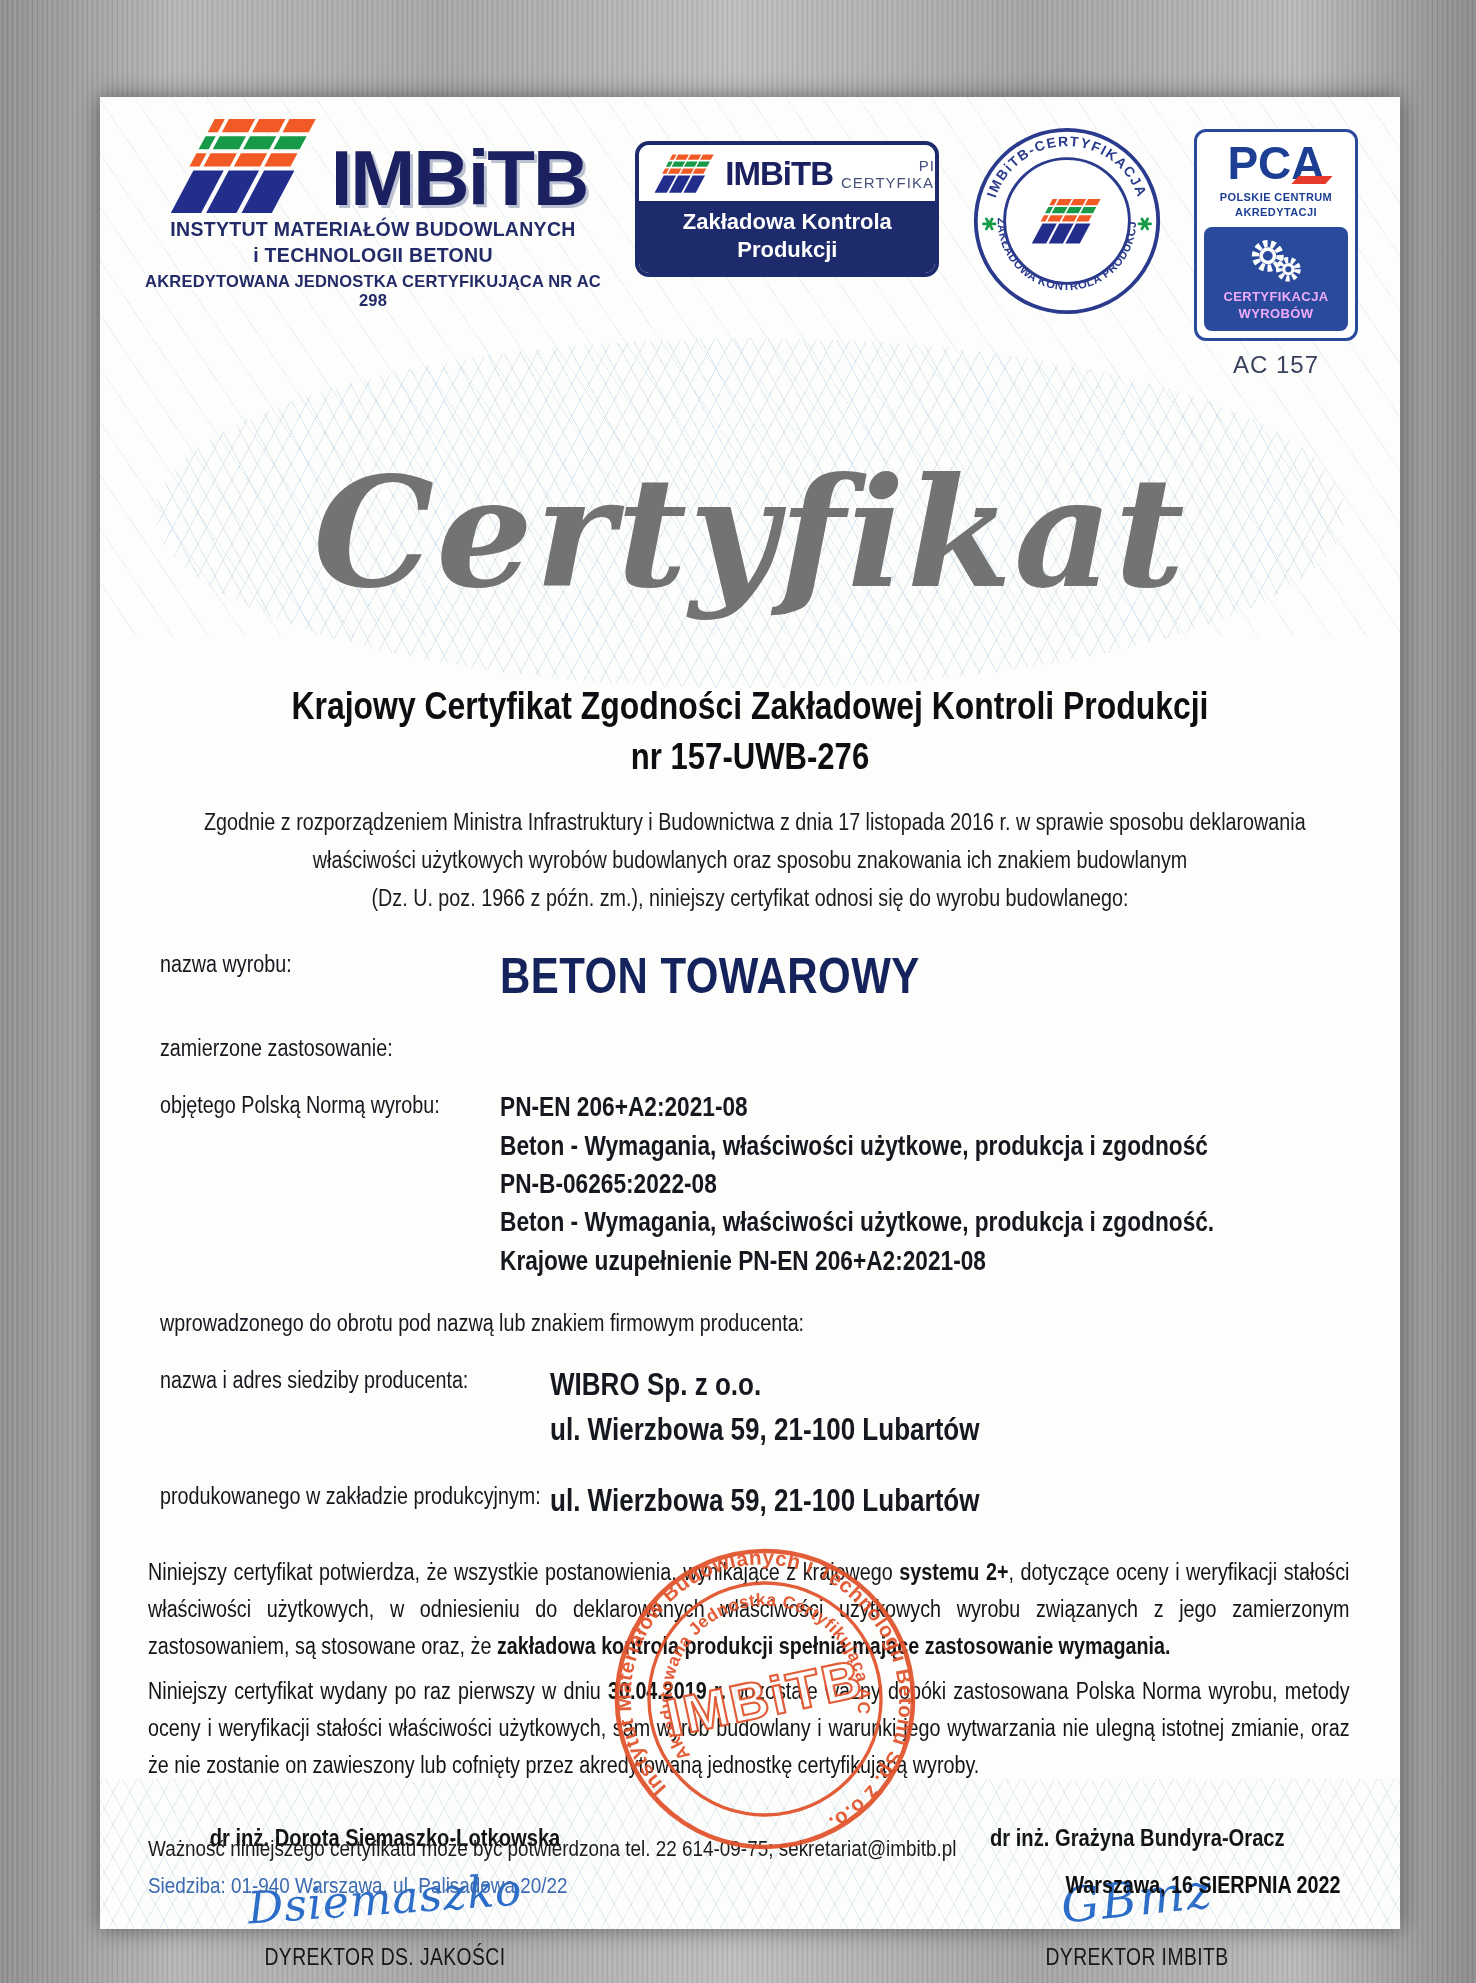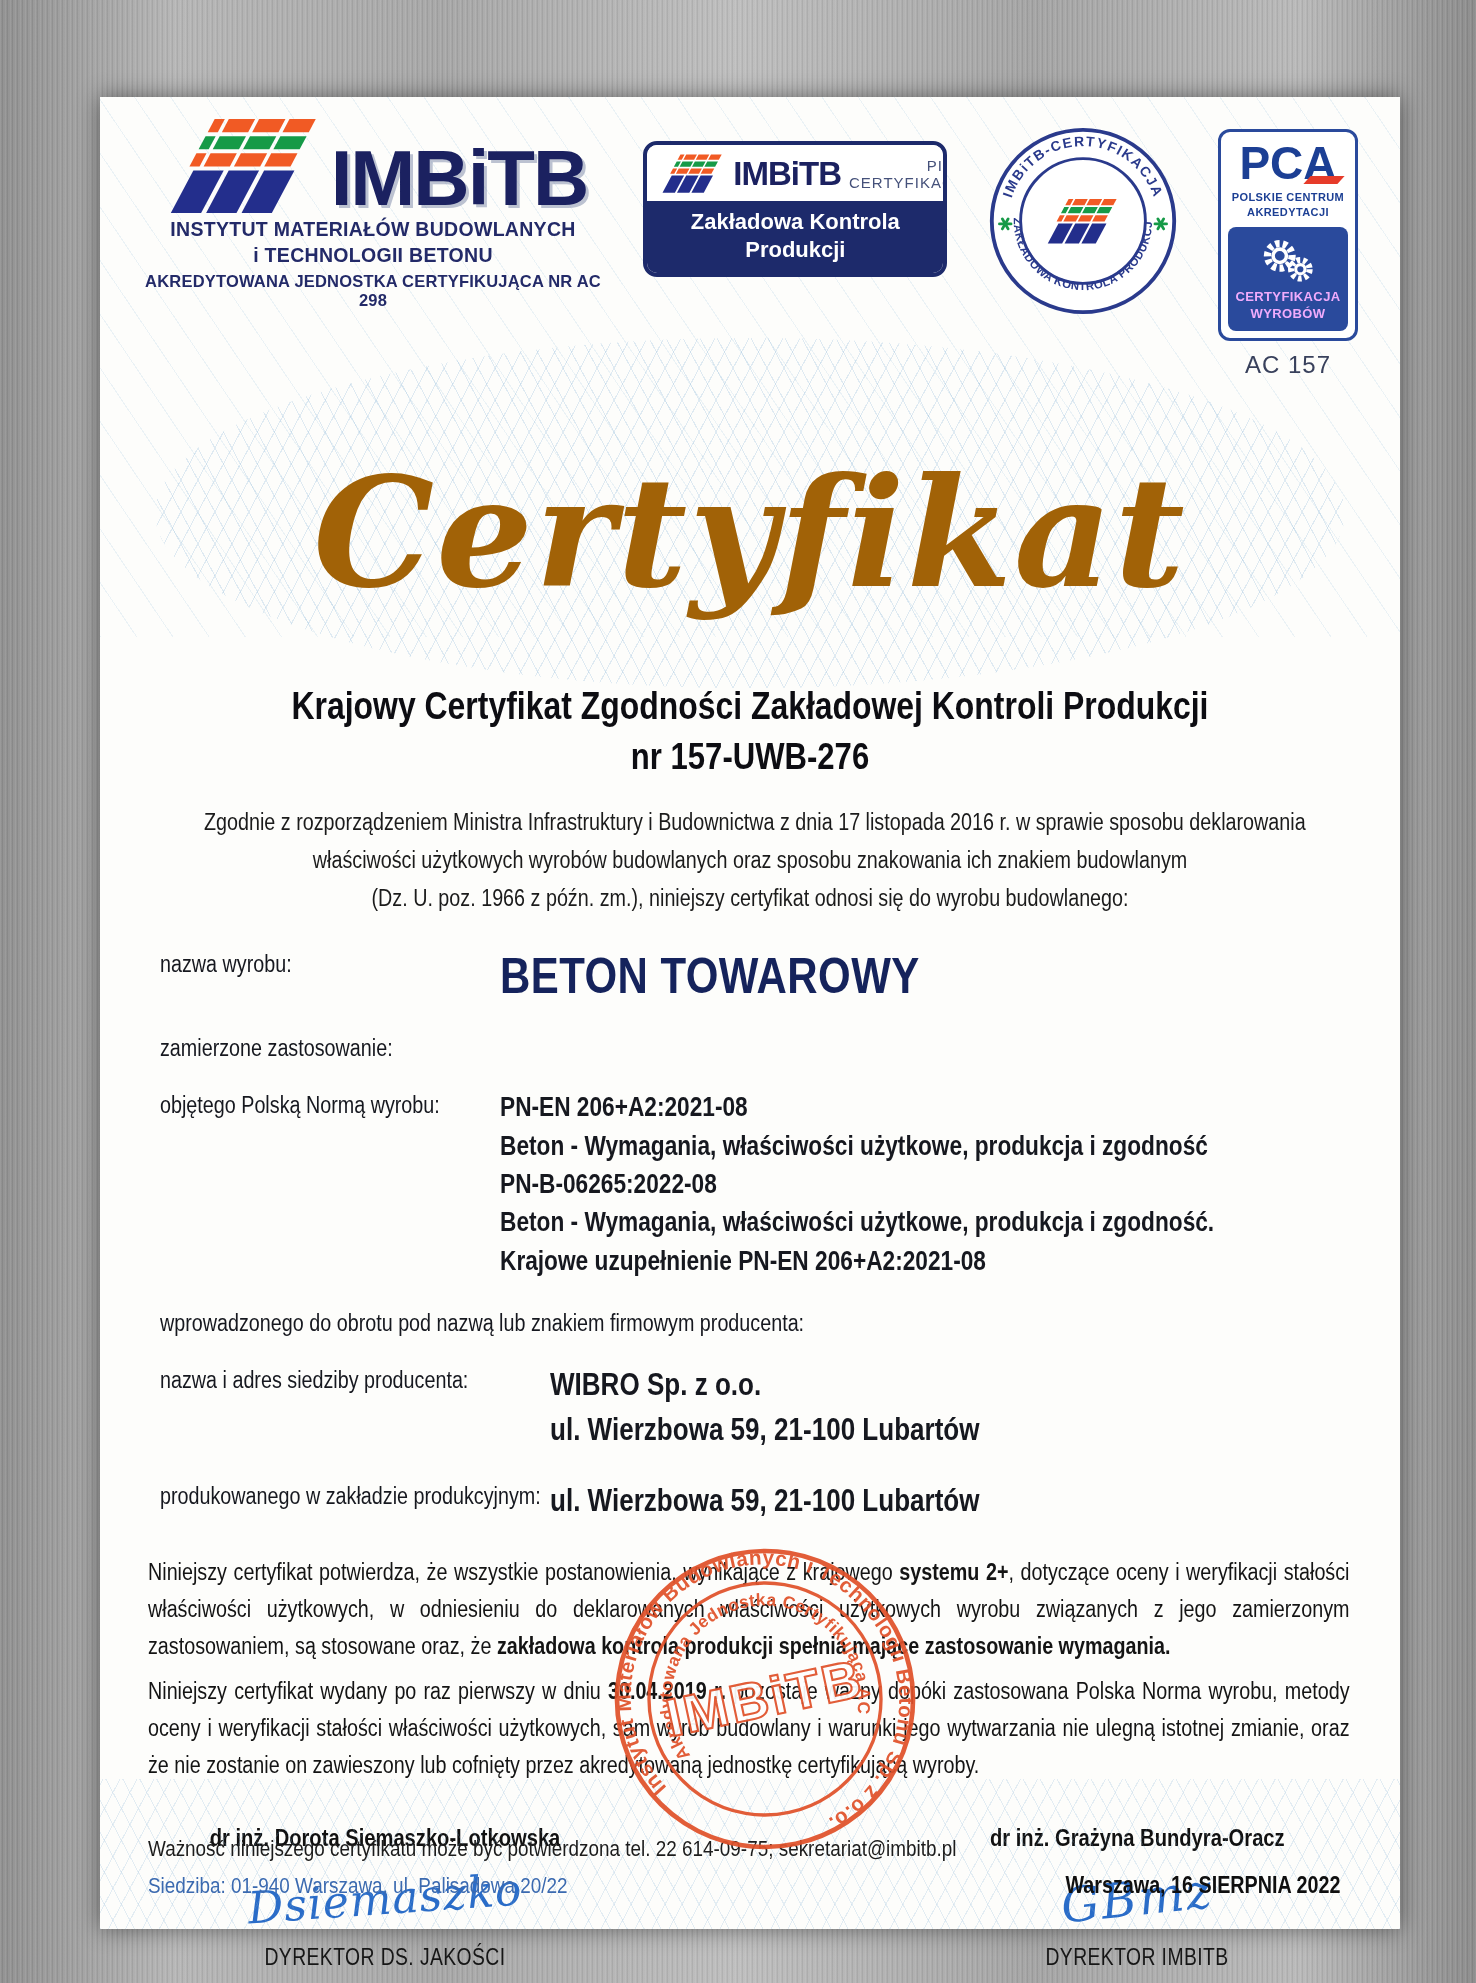--- a/index.html
+++ b/index.html
@@ -36,42 +36,42 @@
   .mark-sm{width:66px;height:40px;flex:none;}
   .db-logo-word{font-size:33px;font-weight:800;color:#1b2160;letter-spacing:-1px;}
   .db-division{margin-left:auto;text-align:right;font-size:15px;color:#45517a;letter-spacing:1px;line-height:1.15;}
   .db-bottom{background:#1d2a6b;color:#fff;text-align:center;padding:7px 4px 10px 4px;font-size:22px;font-weight:700;line-height:1.25;}
   .round-seal{width:192px;height:192px;margin-top:6px;}
   .round-seal svg{width:100%;height:100%;}
   .seal-arc{font-family:"Liberation Sans",sans-serif;font-weight:700;fill:#2a3a8c;}
   .seal-arc-top{font-size:14.5px;letter-spacing:1.6px;}
   .seal-arc-bottom{font-size:11.8px;letter-spacing:.5px;}
   .star line{stroke:#169a47;stroke-width:3;stroke-linecap:round;}
-  .pca-block{width:140px;text-align:center;margin-top:10px;}
+  .pca-block{width:164px;text-align:center;margin-top:10px;}
   .pca-badge{border:3.5px solid #2a4a9c;border-radius:12px;background:#fff;padding:8px 0 0 0;overflow:hidden;}
   .pca-acronym-wrap{position:relative;display:inline-block;}
   .pca-acronym{font-size:46px;font-weight:800;color:#1c3f94;letter-spacing:0px;line-height:1;}
   .pca-red{position:absolute;right:-4px;bottom:2px;width:34px;height:8px;background:#e63b2a;transform:skewX(-42deg);}
   .pca-name{font-size:11px;font-weight:700;color:#1c3f94;letter-spacing:.4px;line-height:1.35;margin-top:4px;}
   .pca-panel{margin:7px 7px 7px 7px;background:#2a4a9c;border-radius:8px;padding:8px 2px 9px 2px;color:#f0abfc;}
   .pca-panel .gears{width:72px;height:52px;display:block;margin:0 auto 2px auto;}
   .pca-panel-line{font-size:13px;font-weight:800;letter-spacing:.4px;line-height:1.3;}
   .pca-ac{font-size:24px;color:#39415c;margin-top:10px;letter-spacing:1px;}
   
   .title-block{position:relative;height:300px;margin-top:4px;}
   .mesh{
     background:
       repeating-linear-gradient(62deg, rgba(120,170,210,.38) 0 1px, transparent 1px 15px),
       repeating-linear-gradient(-62deg, rgba(120,170,210,.38) 0 1px, transparent 1px 15px);
   }
   .mesh-title{position:absolute;left:50%;top:-45px;transform:translateX(-50%);width:1190px;height:350px;border-radius:50%;opacity:.6;}
   .script-title{
     position:relative;margin:0;text-align:center;
     font-family:"DejaVu Serif",serif;font-style:italic;font-weight:600;
-    font-size:152px;line-height:300px;color:#a16207;letter-spacing:2px;
+    font-size:152px;line-height:300px;color:#737373;letter-spacing:2px;
   }
   
   .cn{transform:scaleX(.84);transform-origin:0 50%;white-space:nowrap;display:block;}
   .cnc{transform:scaleX(.84);transform-origin:50% 50%;white-space:nowrap;display:block;}
   .cnr{transform:scaleX(.84);transform-origin:100% 50%;white-space:nowrap;display:block;}
   .cw{width:119%;transform:scaleX(.84);transform-origin:0 0;}
   
   .heading{text-align:center;margin-top:2px;color:#0d0d12;}
   .h-line1{font-size:38px;font-weight:700;}
   .h-line2{font-size:37px;font-weight:700;margin-top:8px;}

